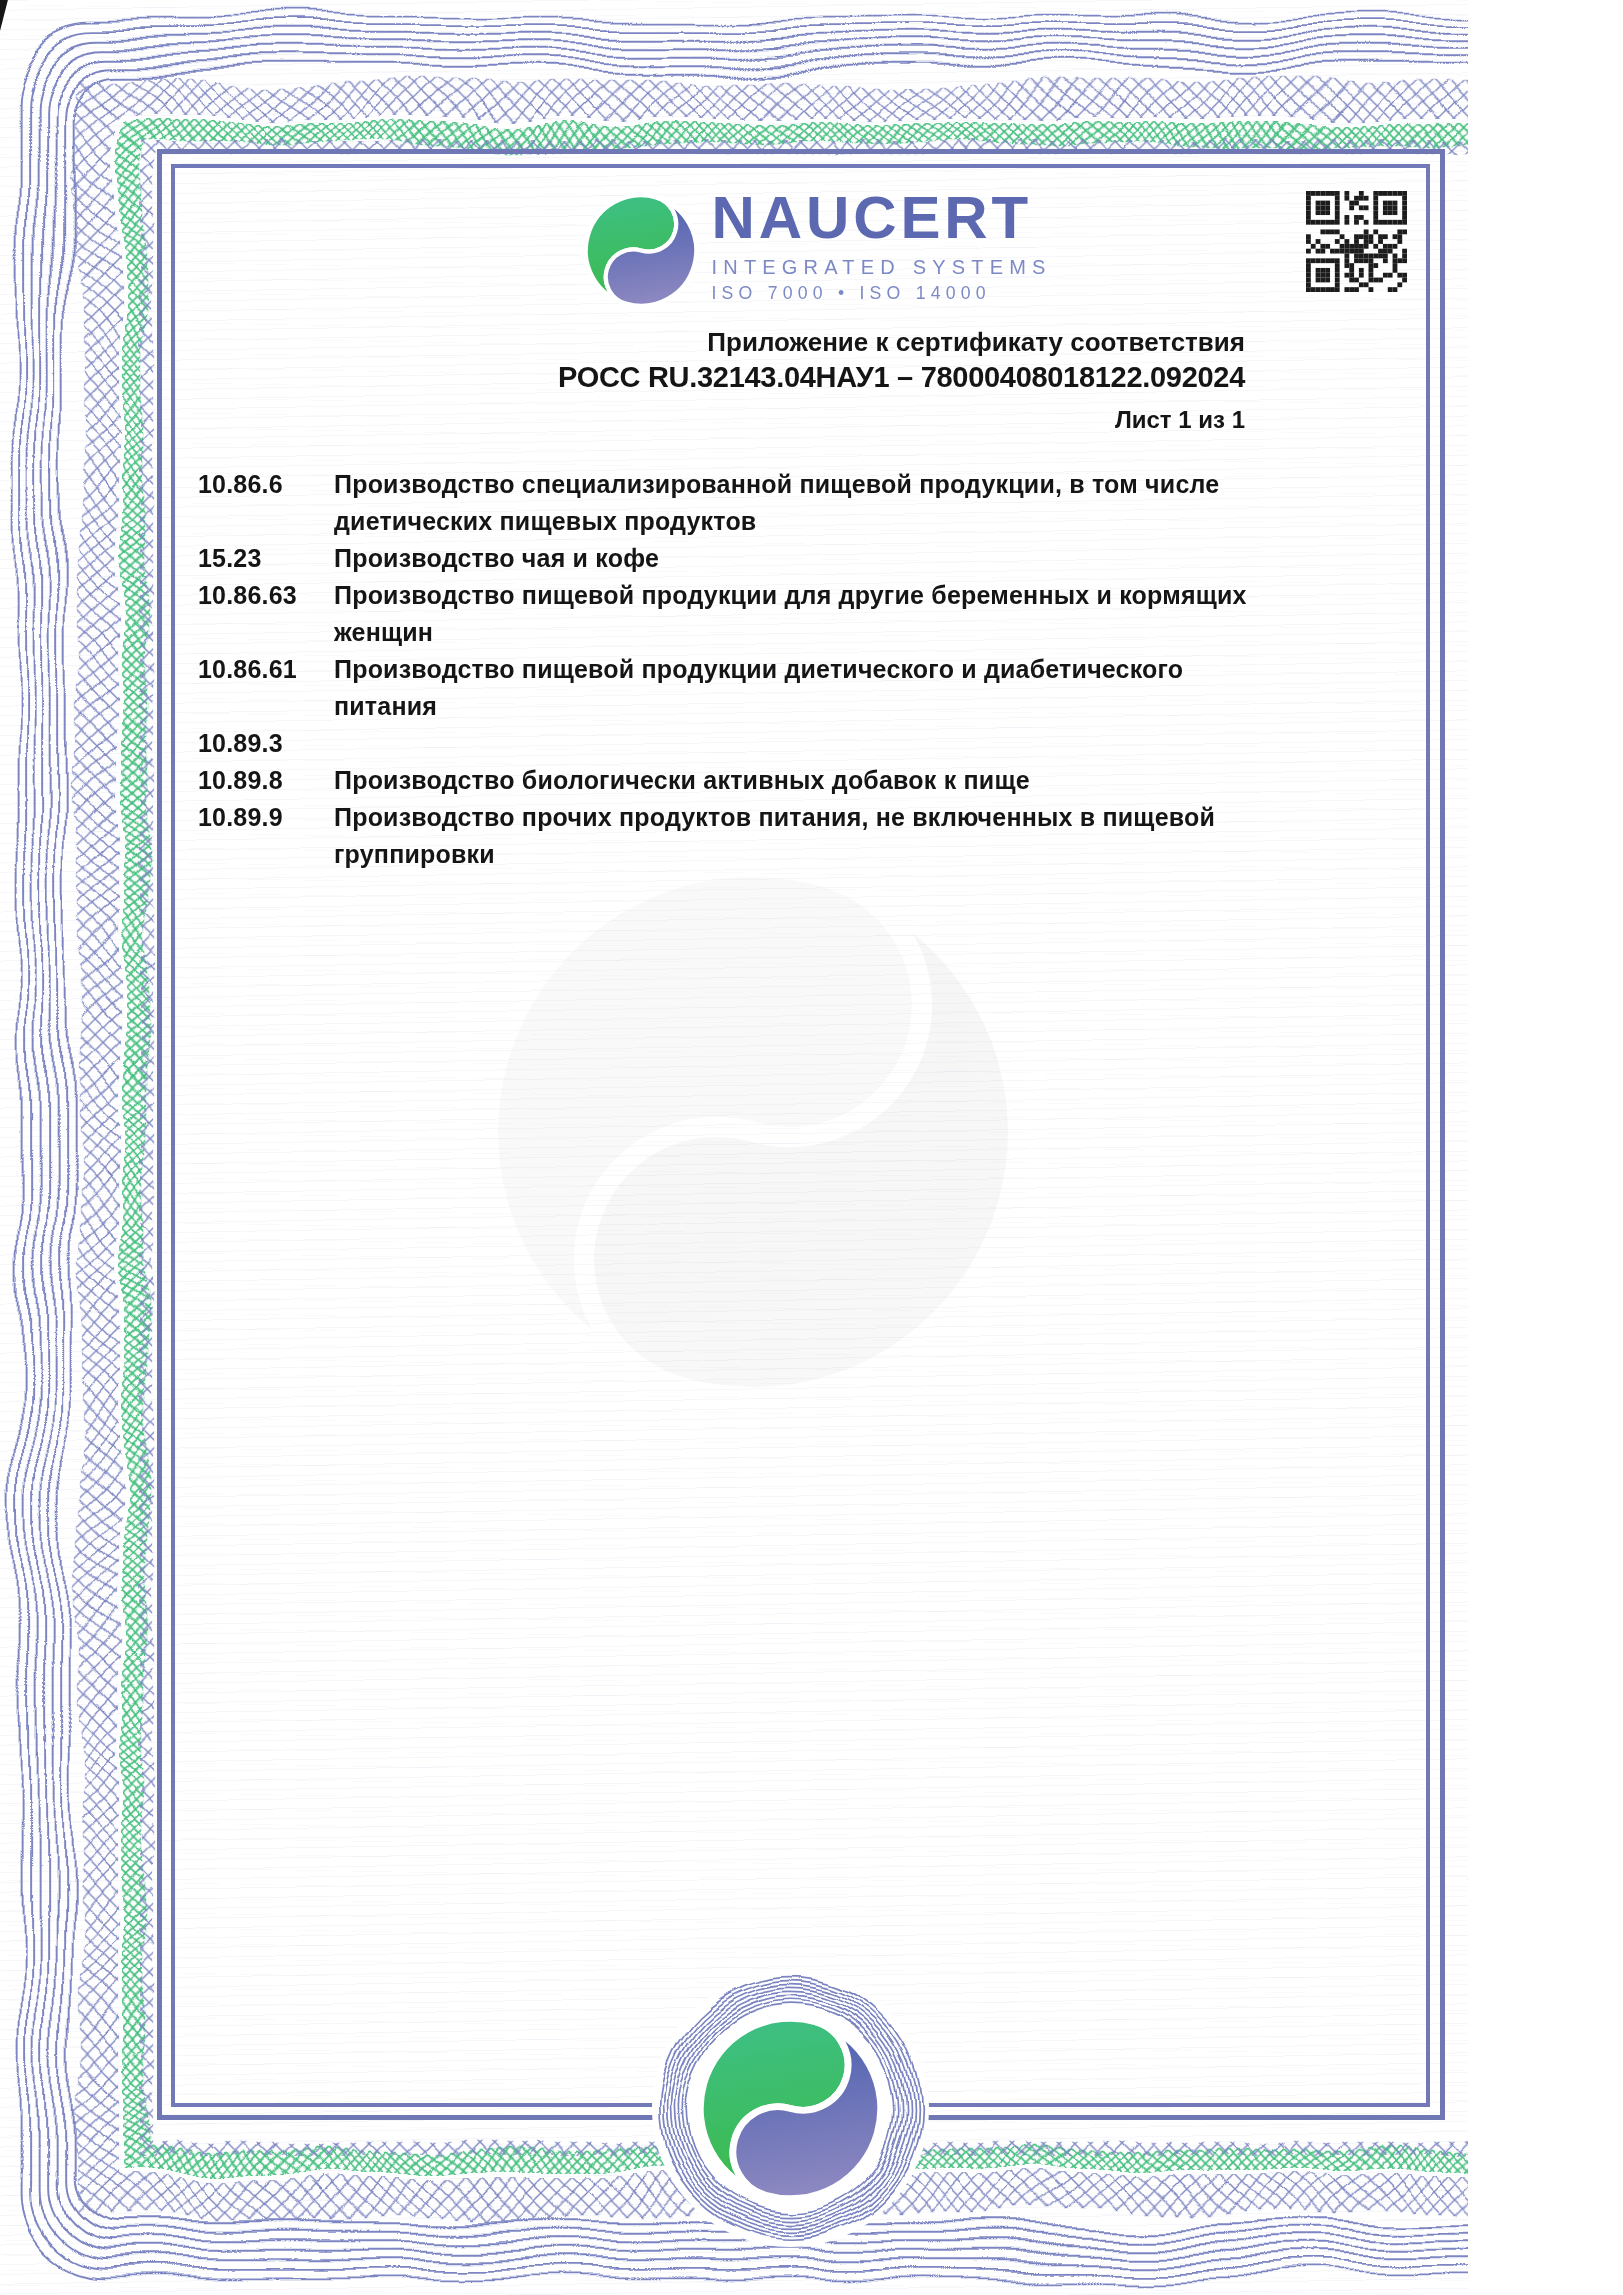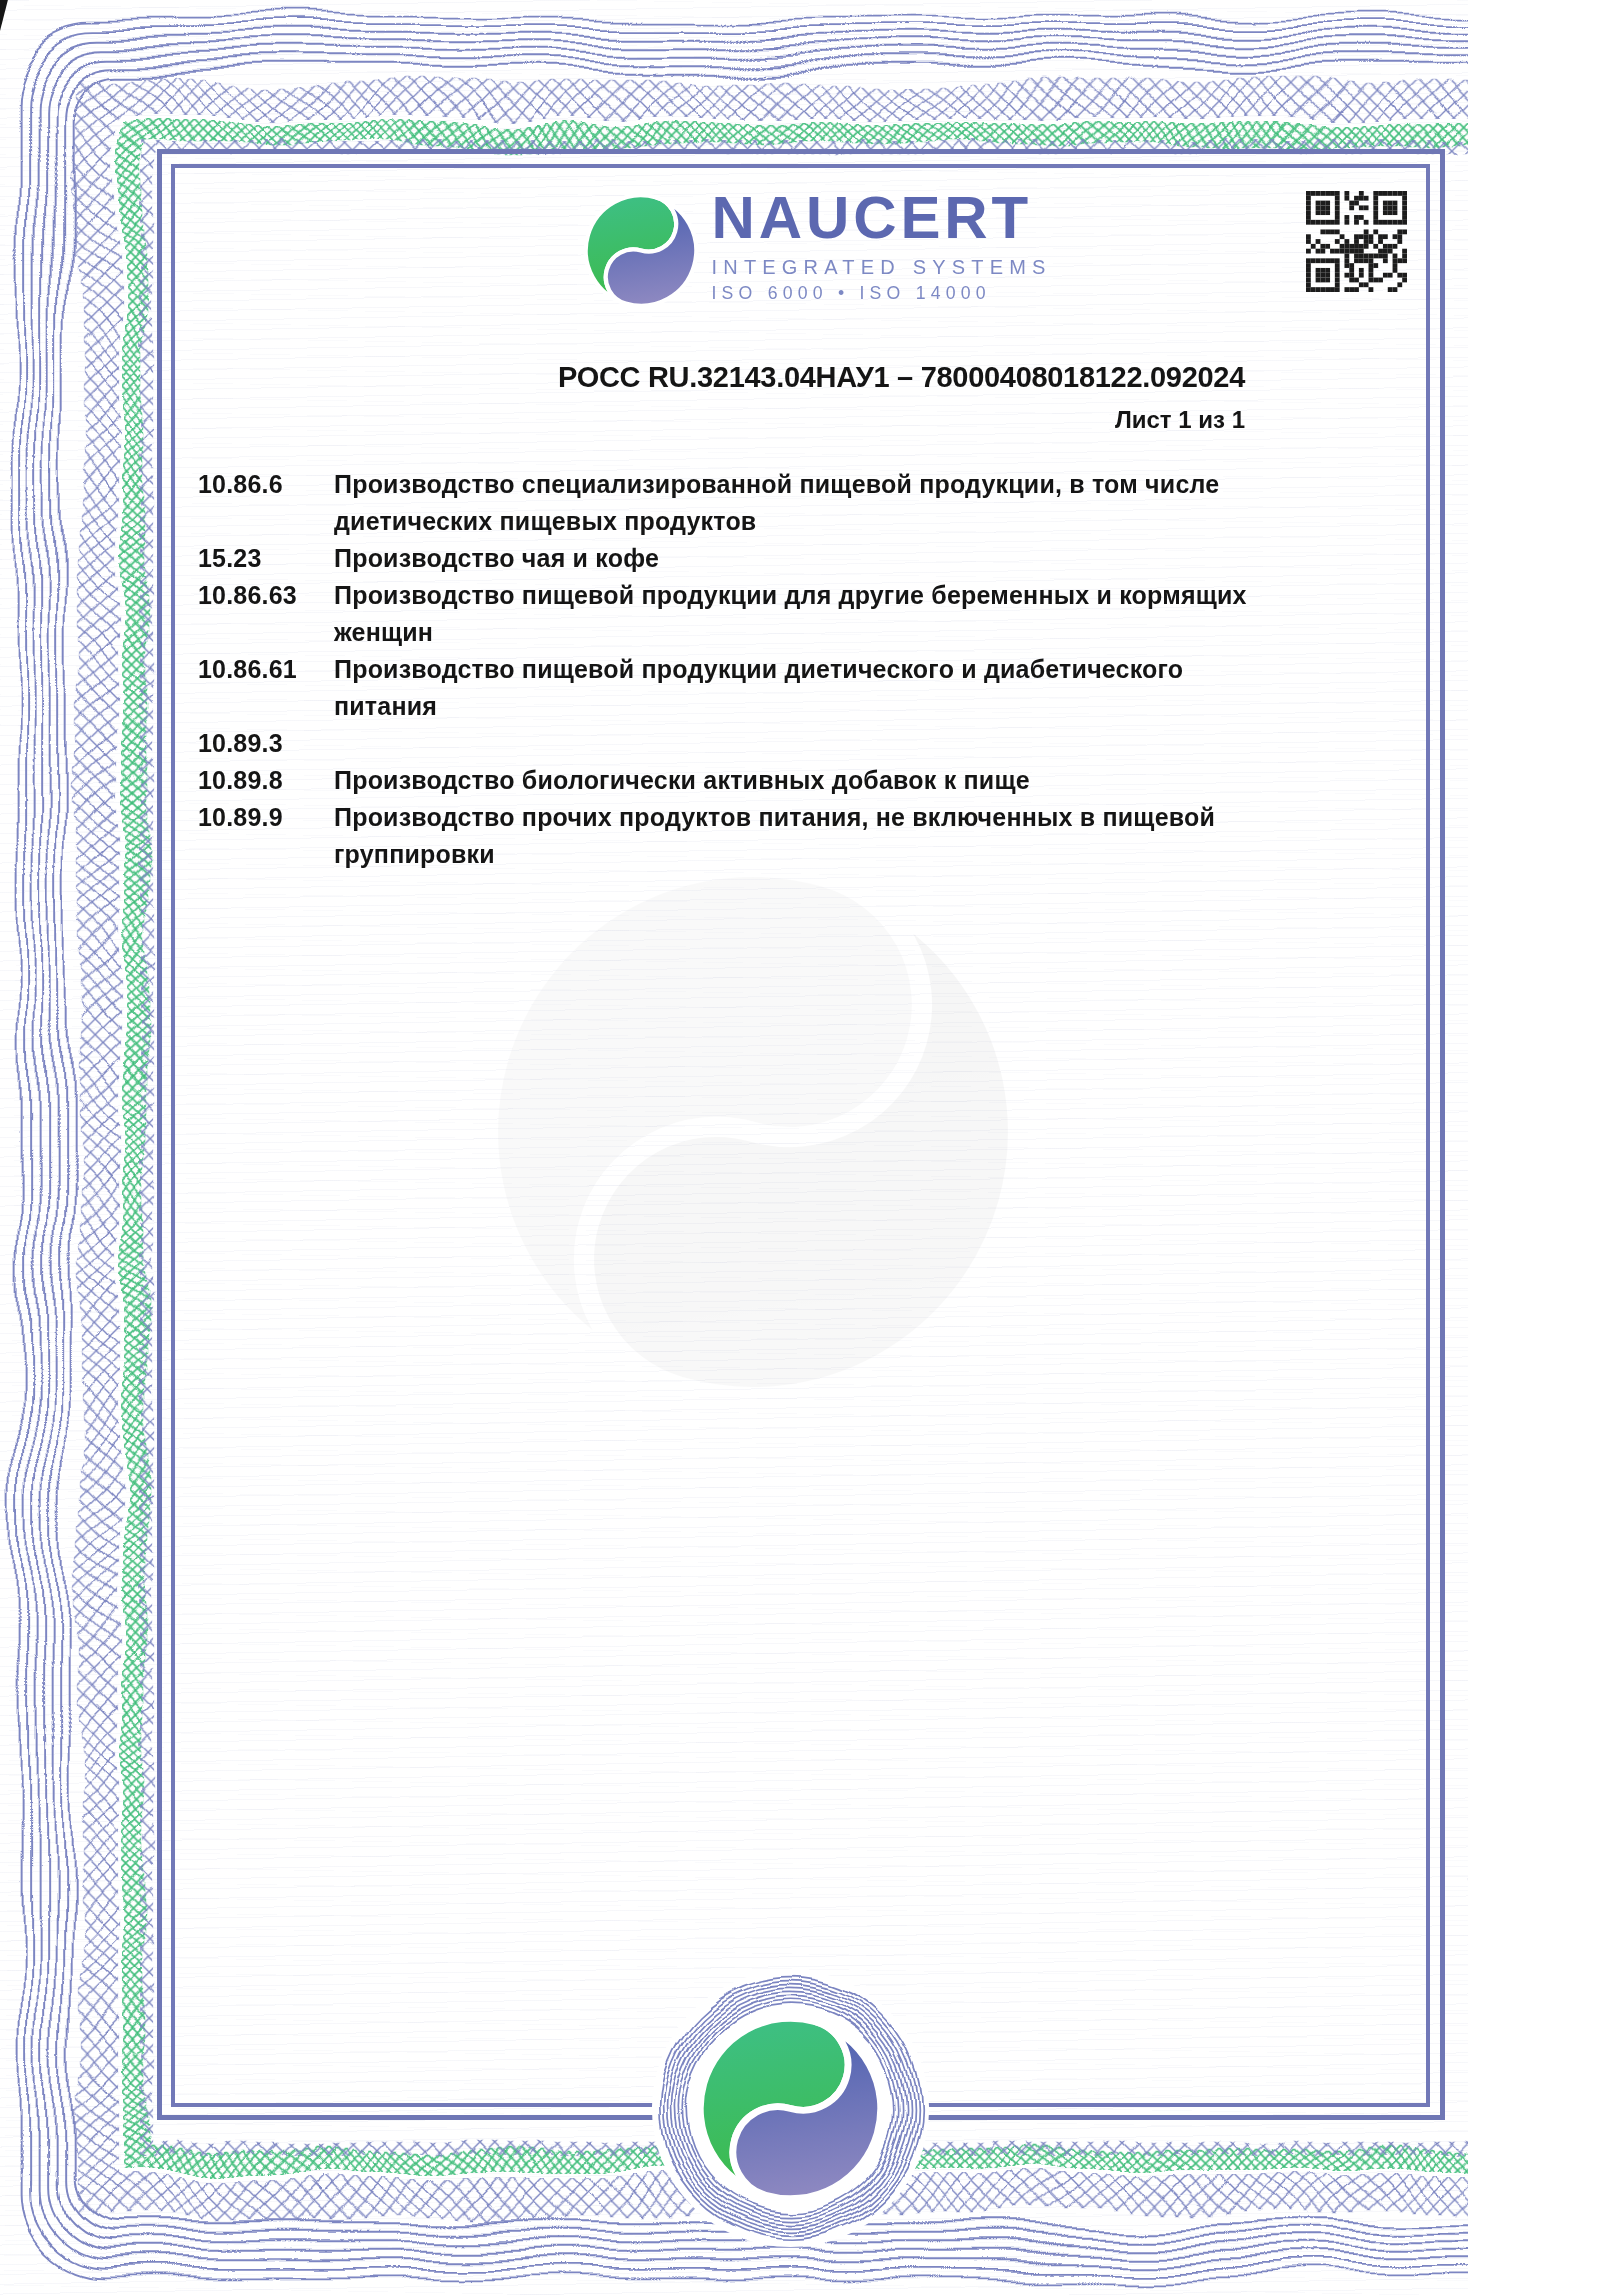--- a/index.html
+++ b/index.html
@@ -126,21 +126,21 @@
     <use href="#swirl" filter="url(#fGray)"></use>
   </svg>
 
   <div class="logo">
     <svg class="logo-icon" viewBox="0 0 200 200">
       <use href="#swirl"></use>
     </svg>
     <div class="logo-text">
       <div class="brand">NAUCERT</div>
       <div class="tagline">INTEGRATED SYSTEMS</div>
-      <div class="isoline">ISO 6000 • ISO 14000</div>
+      <div class="isoline">ISO 7000 • ISO 14000</div>
     </div>
   </div>
 
   <svg class="qr" viewBox="0 0 154 154">
       <g fill="#1c1c1c">
         <rect x="0.00" y="0.00" width="7.33" height="7.33"></rect>
         <rect x="7.33" y="0.00" width="7.33" height="7.33"></rect>
         <rect x="14.67" y="0.00" width="7.33" height="7.33"></rect>
         <rect x="22.00" y="0.00" width="7.33" height="7.33"></rect>
         <rect x="29.33" y="0.00" width="7.33" height="7.33"></rect>
@@ -356,20 +356,21 @@
         <rect x="44.00" y="146.67" width="7.33" height="7.33"></rect>
         <rect x="58.67" y="146.67" width="7.33" height="7.33"></rect>
         <rect x="66.00" y="146.67" width="7.33" height="7.33"></rect>
         <rect x="73.33" y="146.67" width="7.33" height="7.33"></rect>
         <rect x="95.33" y="146.67" width="7.33" height="7.33"></rect>
         <rect x="124.67" y="146.67" width="7.33" height="7.33"></rect>
         <rect x="132.00" y="146.67" width="7.33" height="7.33"></rect>
       </g>
     </svg>
 
+  <div class="hdr hdr-title">Приложение к сертификату соответствия</div>
   <div class="hdr hdr-number">РОСС RU.32143.04НАУ1 – 78000408018122.092024</div>
   <div class="hdr hdr-sheet">Лист 1 из 1</div>
 
   <div class="okved">
       <div class="okved-row">
         <div class="code">10.86.6</div>
         <div class="desc">Производство специализированной пищевой продукции, в том числе
 диетических пищевых продуктов</div>
       </div>
       <div class="okved-row">

